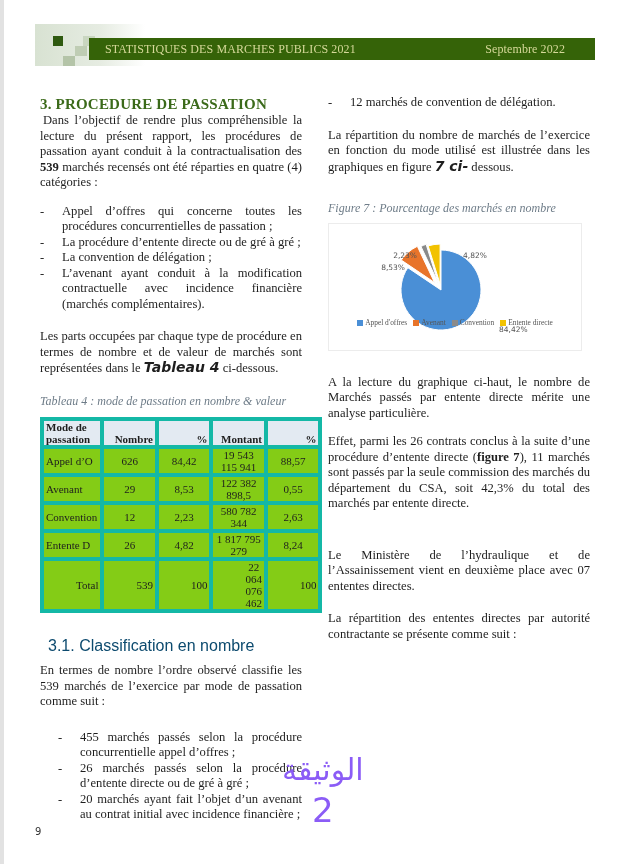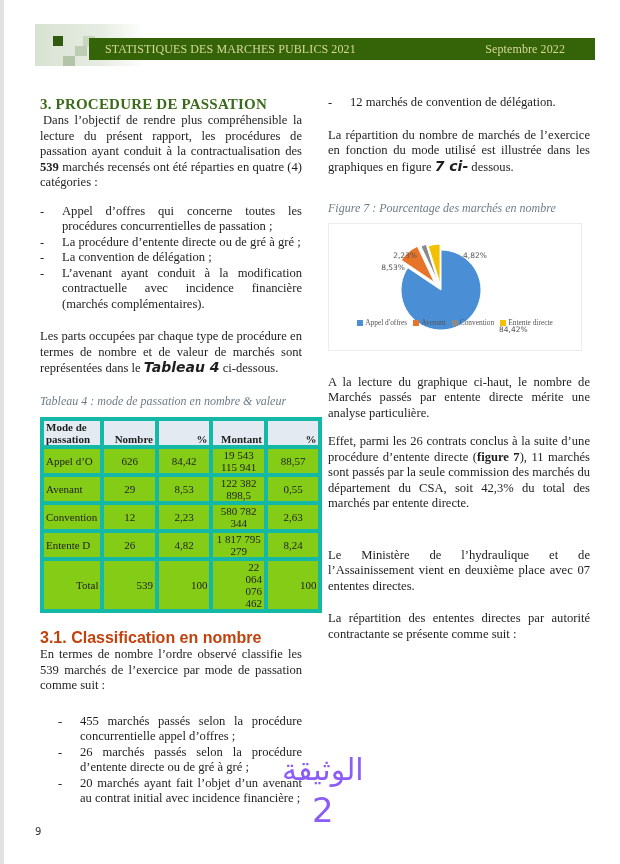--- a/index.html
+++ b/index.html
@@ -29,21 +29,21 @@
   p { margin: 0; }
   .intro { text-indent: 3px; }
   .gap-s { height: 13px; }
   .gap-m { height: 17px; }
   ul.dash { list-style: none; margin: 0; padding: 0; }
   ul.dash li { position: relative; padding-left: 22px; }
   ul.dash li .dash-mark { position: absolute; left: 0; top: 0; }
   .bold { font-weight: bold; }
   .tab-ref { font-family: "DejaVu Sans", sans-serif; font-style: italic; font-weight: bold; font-size: 14px; }
   .caption { font-style: italic; color: #6e7c88; font-size: 12px; }
-  .sub-title { margin: 0; font-weight: bold; font-size: 16px; color: #c2410c; font-family: "Liberation Sans", sans-serif; line-height: 18px; }
+  .sub-title { margin: 8px; font-weight: normal; font-size: 16px; color: #0c4a6e; font-family: "Liberation Sans", sans-serif; line-height: 18px; }
   ul.indented { margin-left: 18px; }
 
   table.tab4 { border-collapse: collapse; margin-top: 8px; font-size: 11px; width: 250px; }
   table.tab4 td, table.tab4 th { border: 4px solid #14b8a6; padding: 0 2px; line-height: 12px; }
   table.tab4 th { font-weight: bold; background: #e3eaf2; vertical-align: bottom; text-align: right; }
   table.tab4 th.first { text-align: left; }
   table.tab4 td { text-align: center; background: #84cc16; }
   table.tab4 td.lbl { text-align: left; }
   table.tab4 tr.total td { font-weight: normal; padding-left: 32px; }
 

